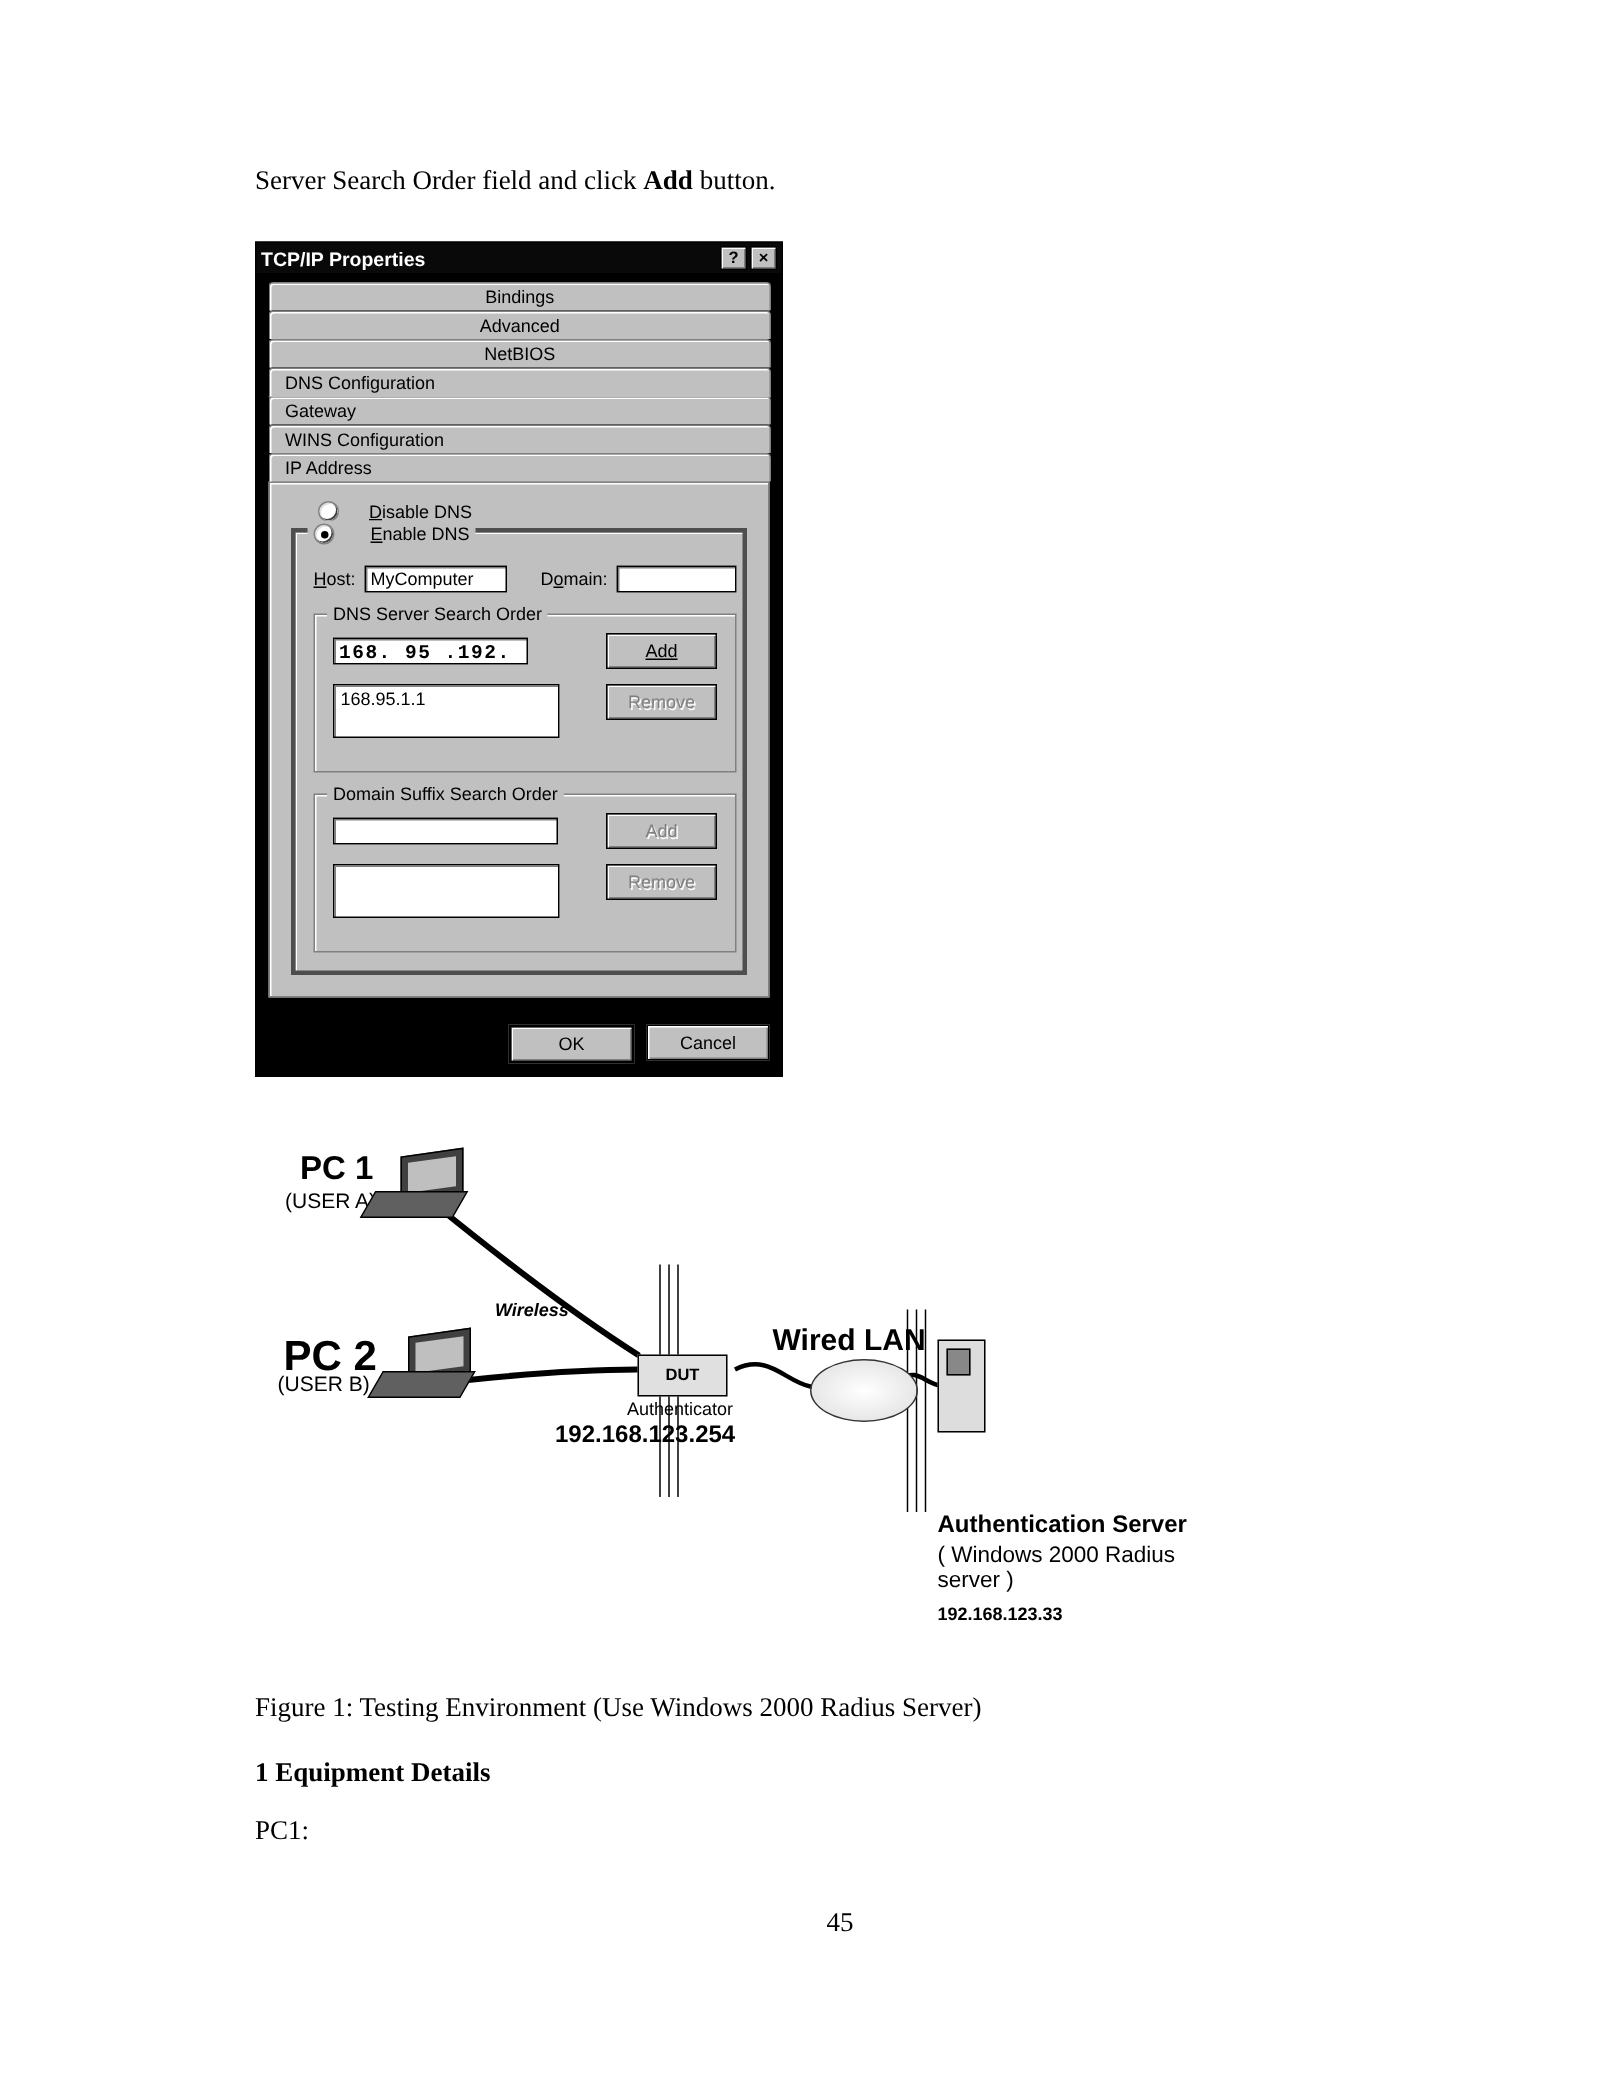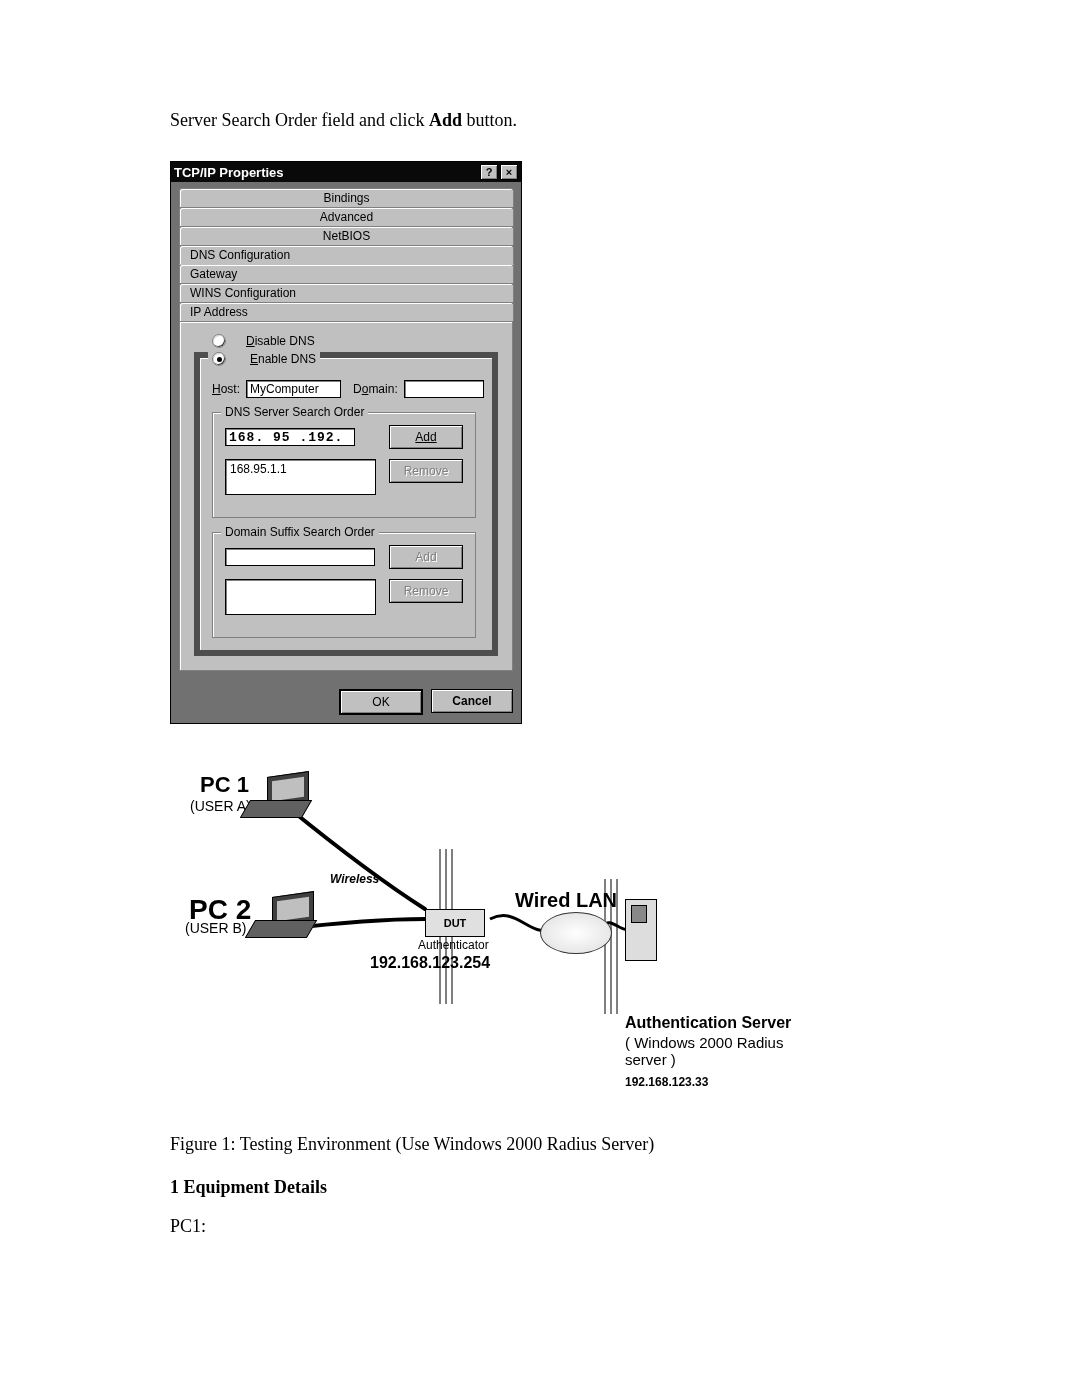--- a/index.html
+++ b/index.html
@@ -19,21 +19,21 @@
   .intro {
     font-size: 18px;
     margin-bottom: 30px;
   }
   .intro b { font-weight: bold; }
 
   
   .dialog {
     width: 350px;
     border: 1px solid #000;
-    background: #ec4899;
+    background: #000000;
     font-family: Tahoma, Arial, sans-serif;
     font-size: 12px;
     color: #000;
     margin-bottom: 30px;
     filter: grayscale(100%);
   }
   .titlebar {
     background: #000080;
     color: #fff;
     display: flex;
@@ -89,24 +89,24 @@
   .radio-row { display: flex; align-items: center; gap: 20px; margin: 2px 0; }
   .radio-outer {
     width: 12px; height: 12px; border-radius: 50%;
     background:#fff; border:1px solid #808080; box-shadow: inset -1px -1px 0 #404040, inset 1px 1px 0 #dfdfdf;
     display:flex; align-items:center; justify-content:center;
   }
   .radio-inner { width:5px; height:5px; border-radius:50%; background:#000; }
   .underline-first::first-letter { text-decoration: underline; }
 
   .fieldset {
-    border: 6px solid #1d4ed8;
+    border: 3px solid #1d4ed8;
     box-shadow: inset 1px 1px 0 #fff;
     margin-top: 4px;
-    padding: 12px 16px 12px 12px;
+    padding: 12px 4px 12px 12px;
     position: relative;
   }
   .legend {
     position: absolute; top: -8px; left: 8px;
     background:#c0c0c0; padding: 0 4px; font-size:12px;
   }
 
   .formrow { display:flex; align-items:center; gap:6px; margin-bottom:10px; }
   .label { font-size:12px; }
   .text-input {
@@ -289,21 +289,21 @@
 
           </div>
         </div>
       </div>
     </div>
 
     <div class="button-bar">
       <div class="btn" style="min-width:80px; border:2px solid #000;">
           <span>OK</span>
         </div>
-      <div class="btn" style="min-width:80px;font-weight:bold;">
+      <div class="btn" style="min-width:80px;">
           <span>Cancel</span>
         </div>
     </div>
   </div>
 
 
   <div class="diagram">
     <svg class="wires" viewBox="0 0 640 340">
       <path d="M 120 55 Q 200 120 255 155" stroke="#000" stroke-width="4" fill="none" stroke-linecap="round"></path>
       <path d="M 115 175 Q 200 165 255 165" stroke="#000" stroke-width="4" fill="none" stroke-linecap="round"></path>
@@ -354,13 +354,14 @@
     <div class="dsub" style="left:455px; top:280px; font-size:15px;">( Windows 2000 Radius server )</div>
     <div class="dlabel" style="left:455px; top:321px; font-size:12px;">192.168.123.33</div>
   </div>
 
   <div class="caption">Figure 1: Testing Environment (Use Windows 2000 Radius Server)</div>
 
   <div class="section-heading">1 Equipment Details</div>
 
   <div class="body-text">PC1:</div>
 
+  <div class="page-number">45</div>
 </div>
 
 </body></html>

